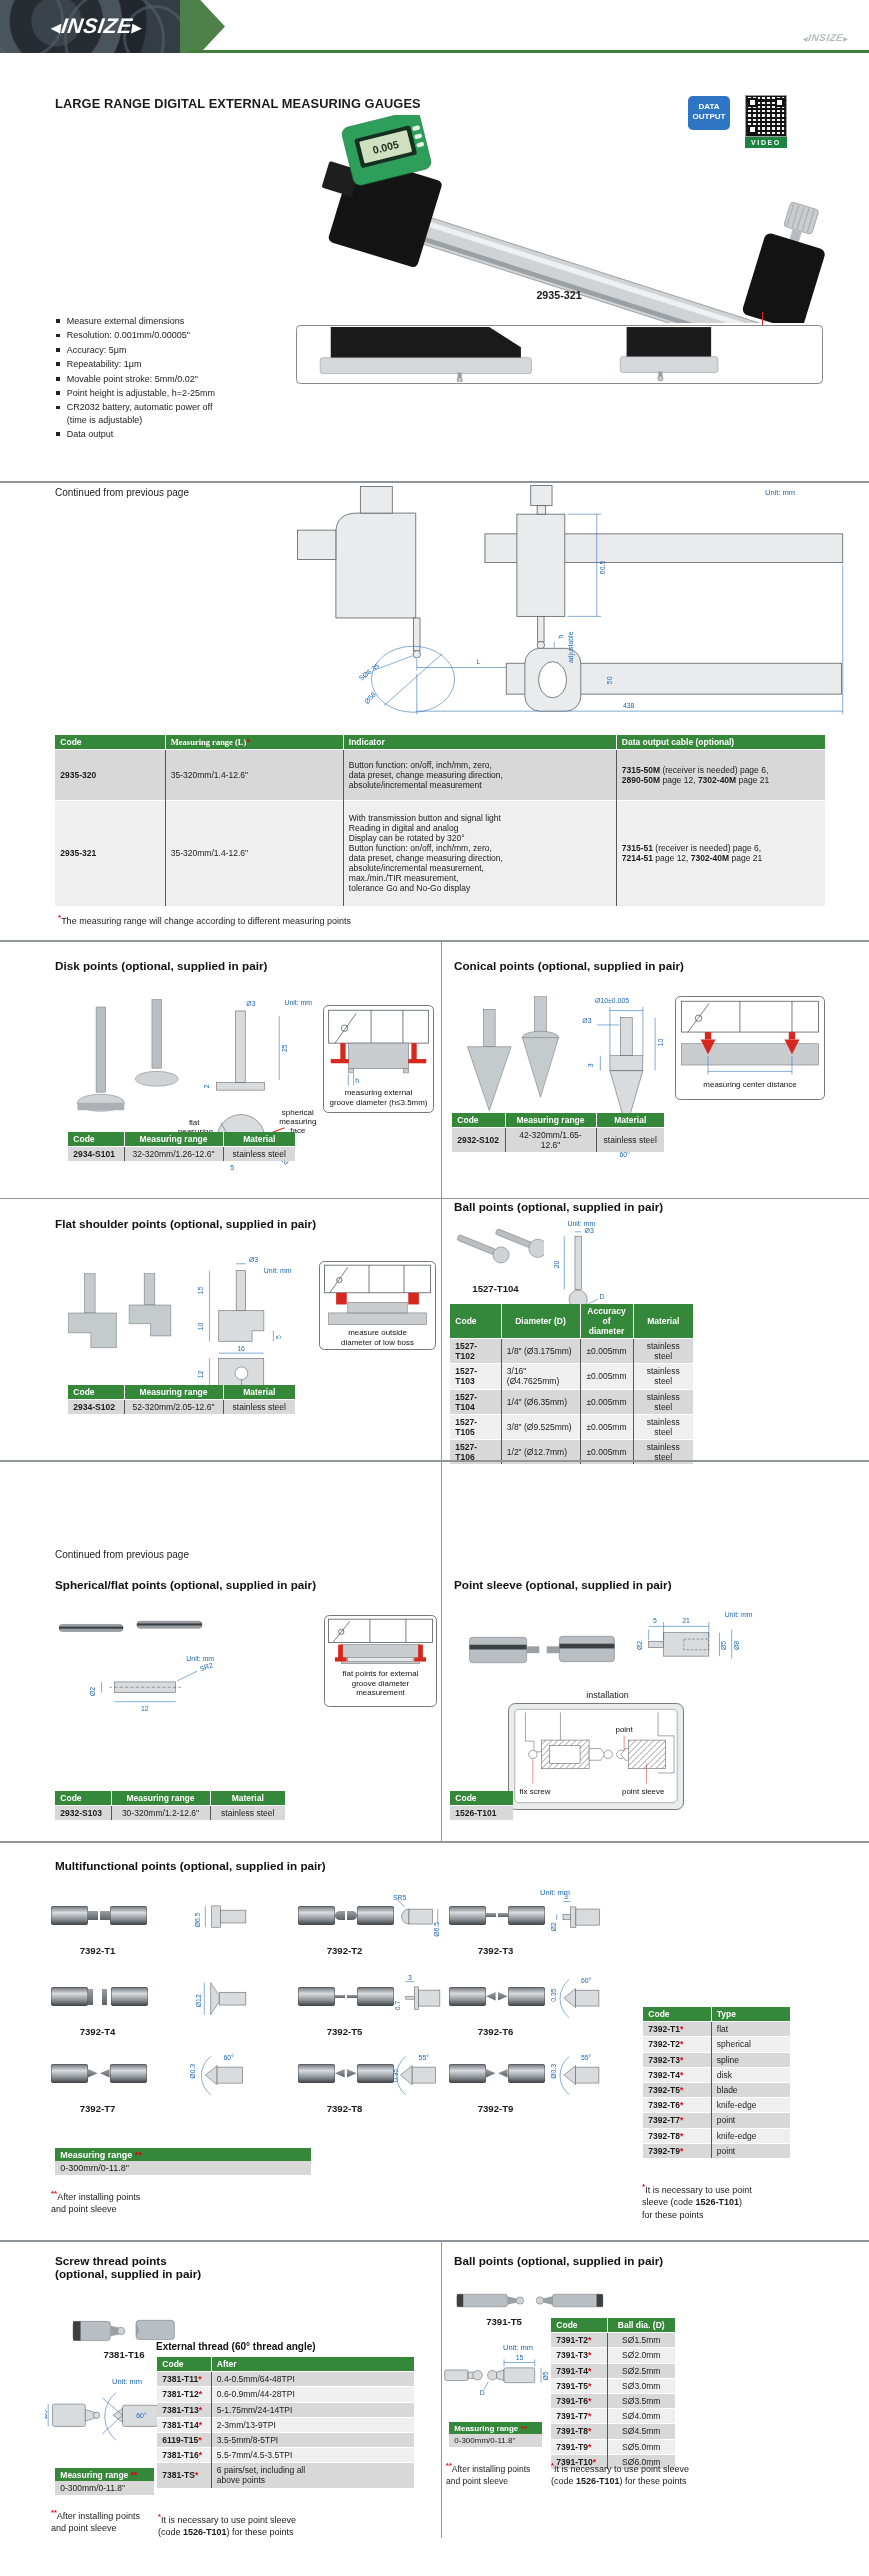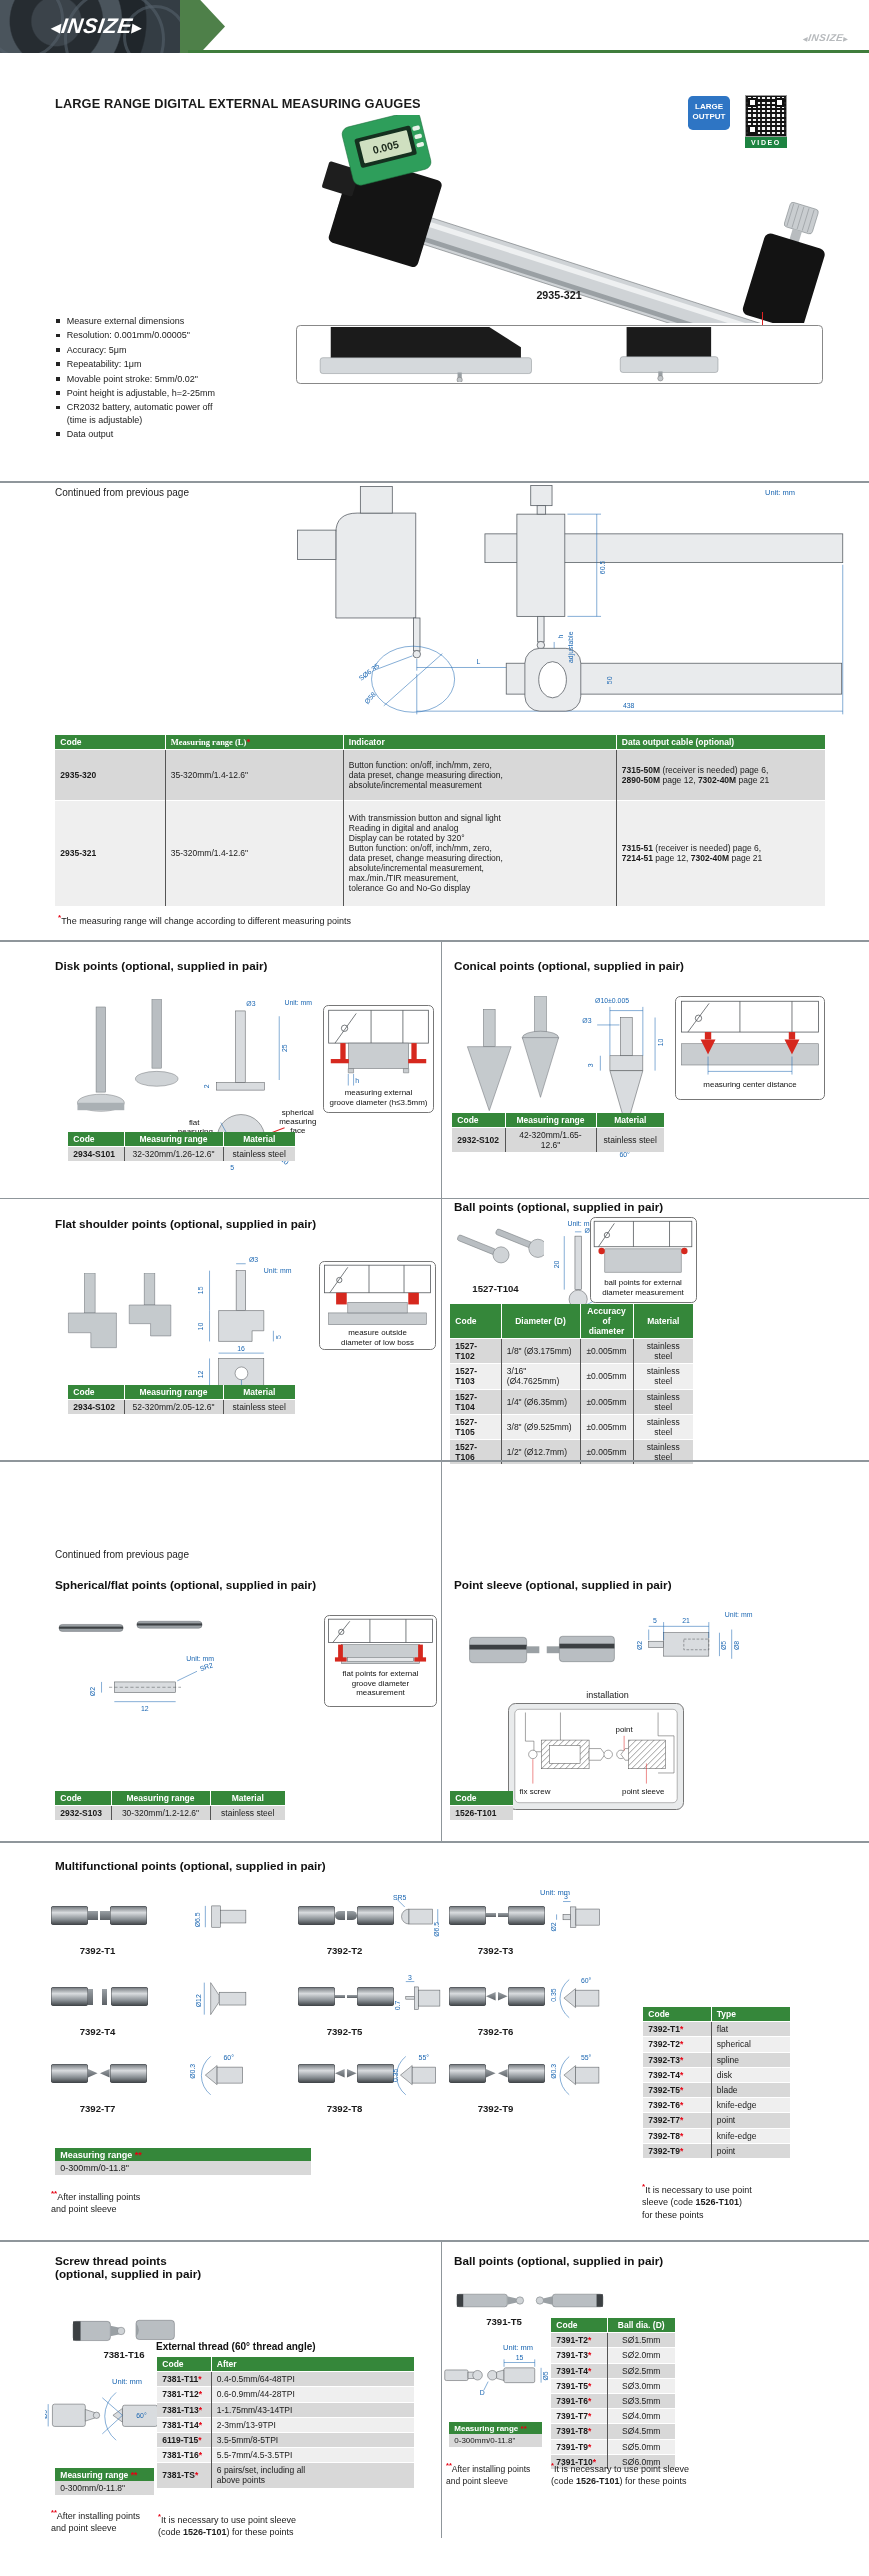--- a/index.html
+++ b/index.html
@@ -92,21 +92,21 @@
       <div class="gear" style="left:123px;top:5.3px;width:64px;height:64px;"></div>
     </div>
     <div id="hdr-chev"></div>
     <div id="hdr-line"></div>
     <div id="logo-main" class="logo"><span class="arr">◀</span><span>INSIZE</span><span class="arr">▶</span></div>
     <div id="logo-right" class="logo"><span class="arr">◀</span><span>INSIZE</span><span class="arr">▶</span></div>
   </div>
 
   <div id="page-title">LARGE RANGE DIGITAL EXTERNAL MEASURING GAUGES</div>
   <div id="badge-data">
-    <div>LARGE</div>
+    <div>DATA</div>
     <div>OUTPUT</div>
   </div>
   <div id="qr">
     <div class="fndr" style="left:1.6px;top:1.6px;"></div>
     <div class="fndr" style="right:1.6px;top:1.6px;"></div>
     <div class="fndr" style="left:1.6px;bottom:1.6px;"></div>
   </div>
   <div id="qr-video">VIDEO</div>
 
   <svg class="abs" style="left:320px;top:115px;" width="538" height="208" viewBox="0 0 1010 390">
@@ -491,35 +491,20 @@
         <line x1="54" y1="24" x2="66" y2="24"></line>
         <line x1="34" y1="32" x2="34" y2="132"></line>
         <line x1="72" y1="162" x2="96" y2="150"></line>
       </g>
     <g class="dt">
       <text x="72" y="26">Ø3</text>
       <text transform="rotate(-90 24 85)" x="24" y="85" text-anchor="middle">20</text>
       <text x="100" y="150">D</text>
     </g>
   </svg>
-  <div class="figbox" style="left:590px;top:1217px;width:107px;height:86px;">
-    <svg width="104" height="84" viewBox="0 0 196 158">
-      <g fill="#fff" stroke="#55595d" stroke-width="1.5">
-        <rect x="6" y="6" width="184" height="48"></rect>
-        <path d="M14,54 L44,10" fill="none"></path>
-          <circle cx="30" cy="32" r="5" fill="none"></circle>
-        <line x1="80" y1="6" x2="80" y2="54"></line>
-          <line x1="148" y1="6" x2="148" y2="54"></line>
-      </g>
-      <rect x="26" y="58" width="144" height="44" fill="#c9cdd0" stroke="#6a6f73"></rect>
-      <circle cx="20" cy="62" r="6" fill="#d6281e"></circle>
-        <circle cx="176" cy="62" r="6" fill="#d6281e"></circle>
-      <text class="cap-t" x="98" y="126" text-anchor="middle"><tspan x="98" dy="0">ball points for external</tspan><tspan x="98" dy="19">diameter measurement</tspan></text>
-    </svg>
-  </div>
   <table class="abs gtab" style="left:450px;top:1304px;">
     <tbody>
         <tr>
       <th style="width:51px;">Code</th>
       <th style="width:79px;text-align:center;">Diameter (D)</th>
       <th class="pl" style="width:53px;text-align:center;">Accuracy of
 diameter</th>
       <th style="width:60px;text-align:center;">Material</th>
     </tr>
     <tr class="d">
@@ -942,21 +927,21 @@
     <tr class="d">
           <td><span class="b">7381-T11</span><span class="red">*</span></td>
           <td>0.4-0.5mm/64-48TPI</td>
         </tr>
     <tr class="l">
           <td><span class="b">7381-T12</span><span class="red">*</span></td>
           <td>0.6-0.9mm/44-28TPI</td>
         </tr>
     <tr class="d">
           <td><span class="b">7381-T13</span><span class="red">*</span></td>
-          <td>1-1.75mm/43-14TPI</td>
+          <td>5-1.75mm/24-14TPI</td>
         </tr>
     <tr class="l">
           <td><span class="b">7381-T14</span><span class="red">*</span></td>
           <td>2-3mm/13-9TPI</td>
         </tr>
     <tr class="d">
           <td><span class="b">6119-T15</span><span class="red">*</span></td>
           <td>3.5-5mm/8-5TPI</td>
         </tr>
     <tr class="l">

